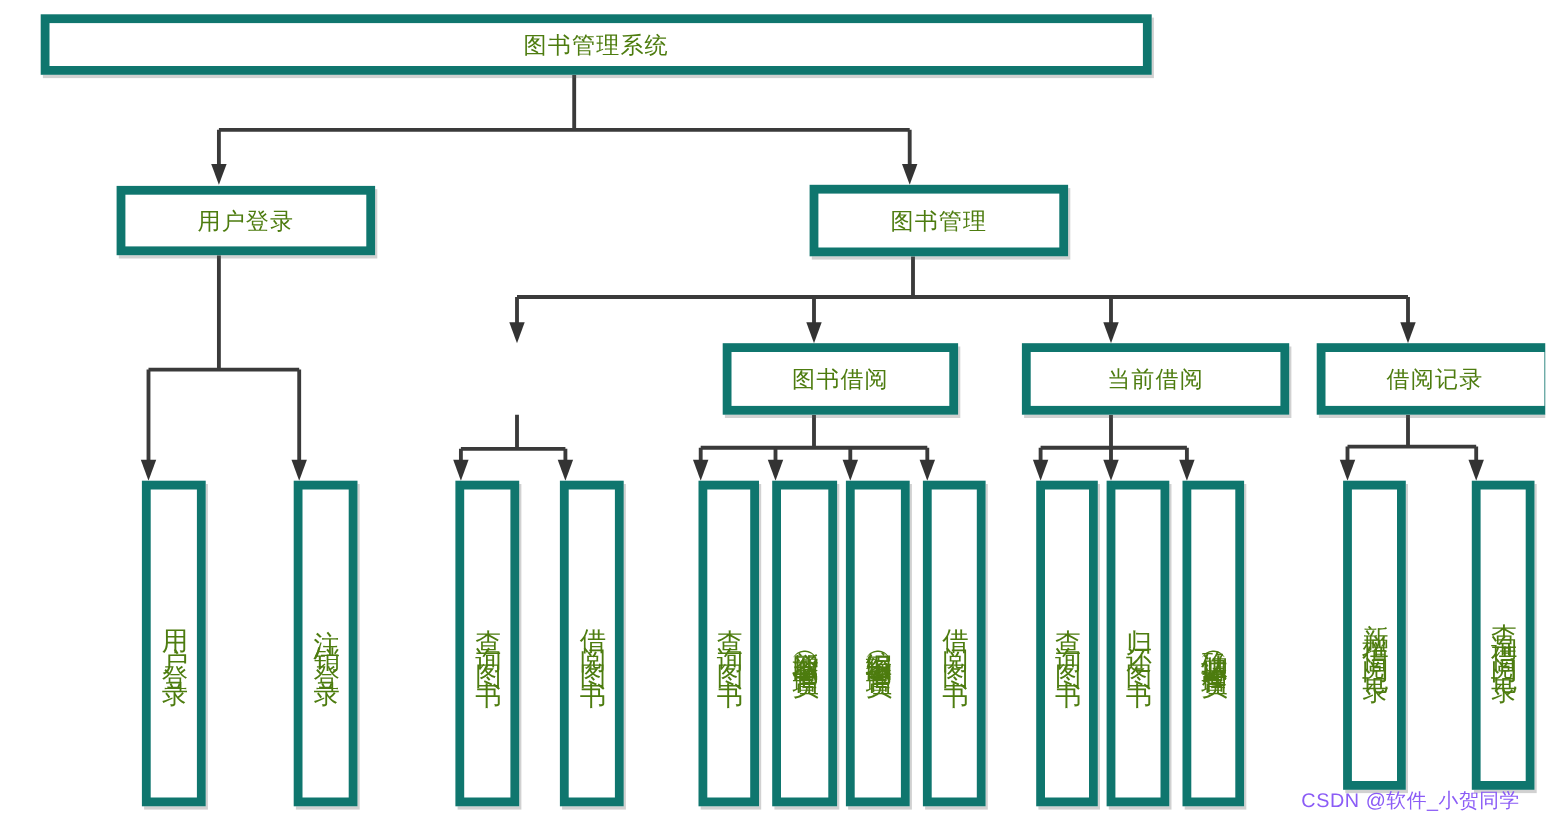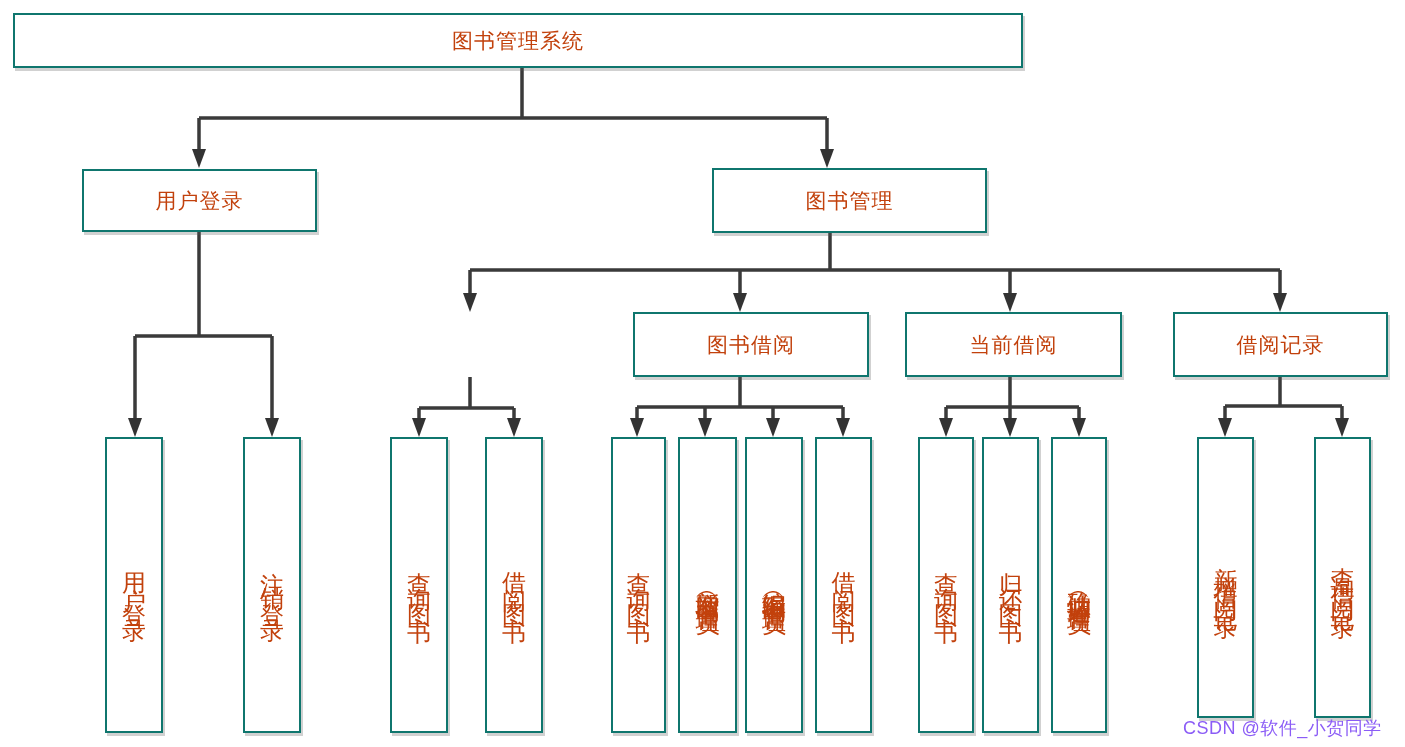--- a/index.html
+++ b/index.html
@@ -17,27 +17,28 @@
   }
   svg.wires {
     position: absolute;
     left: 0; top: 0;
     width: 1405px;
     height: 747px;
   }
   .node {
     position: absolute;
     background: #ffffff;
-    border: 2px solid #0f766e;
+    border: 8px solid #0f766e;
     box-sizing: border-box;
     box-shadow: 2px 3px 0 rgba(90,90,90,0.28);
     display: flex;
     align-items: center;
     justify-content: center;
-    color: #c2410c;
+    color: #4d7c0f;
+    margin-left: 24px;
   }
   .hnode span {
     font-size: 21px;
     letter-spacing: 1px;
     white-space: nowrap;
   }
   .leaf .vtext {
     writing-mode: vertical-rl;
     text-orientation: mixed;
     font-size: 24px;
@@ -107,28 +108,28 @@
     </g>
   </svg>
 
   <div class="node hnode" style="left:13px;top:13px;width:1010px;height:55px">
     <span>图书管理系统</span>
   </div>
 
   <div class="node hnode" style="left:82px;top:169px;width:235px;height:63px">
     <span>用户登录</span>
   </div>
-  <div class="node hnode" style="left:712px;top:168px;width:275px;height:65px">
+  <div class="node hnode" style="left:712px;top:168px;width:235px;height:65px">
     <span>图书管理</span>
   </div>
 
-  <div class="node hnode" style="left:633px;top:312px;width:236px;height:65px">
+  <div class="node hnode" style="left:633px;top:312px;width:214px;height:65px">
     <span>图书借阅</span>
   </div>
-  <div class="node hnode" style="left:905px;top:312px;width:217px;height:65px">
+  <div class="node hnode" style="left:905px;top:312px;width:243px;height:65px">
     <span>当前借阅</span>
   </div>
   <div class="node hnode" style="left:1173px;top:312px;width:215px;height:65px">
     <span>借阅记录</span>
   </div>
 
   <div class="node leaf" style="left:105px;top:437px;width:58px;height:296px">
     <span class="vtext ls-wide">用户登录</span>
   </div>
   <div class="node leaf" style="left:243px;top:437px;width:58px;height:296px">

